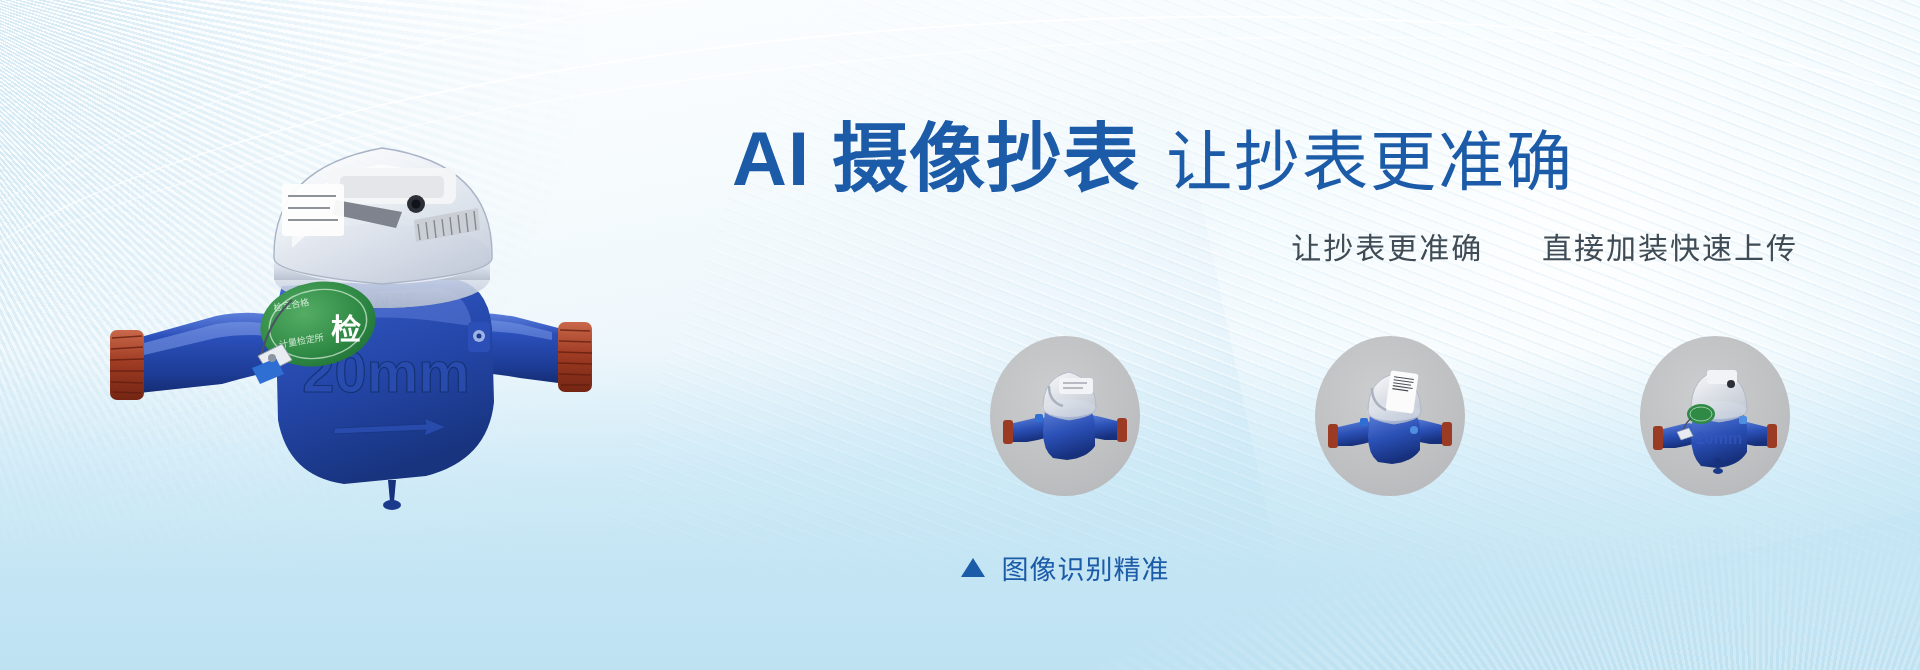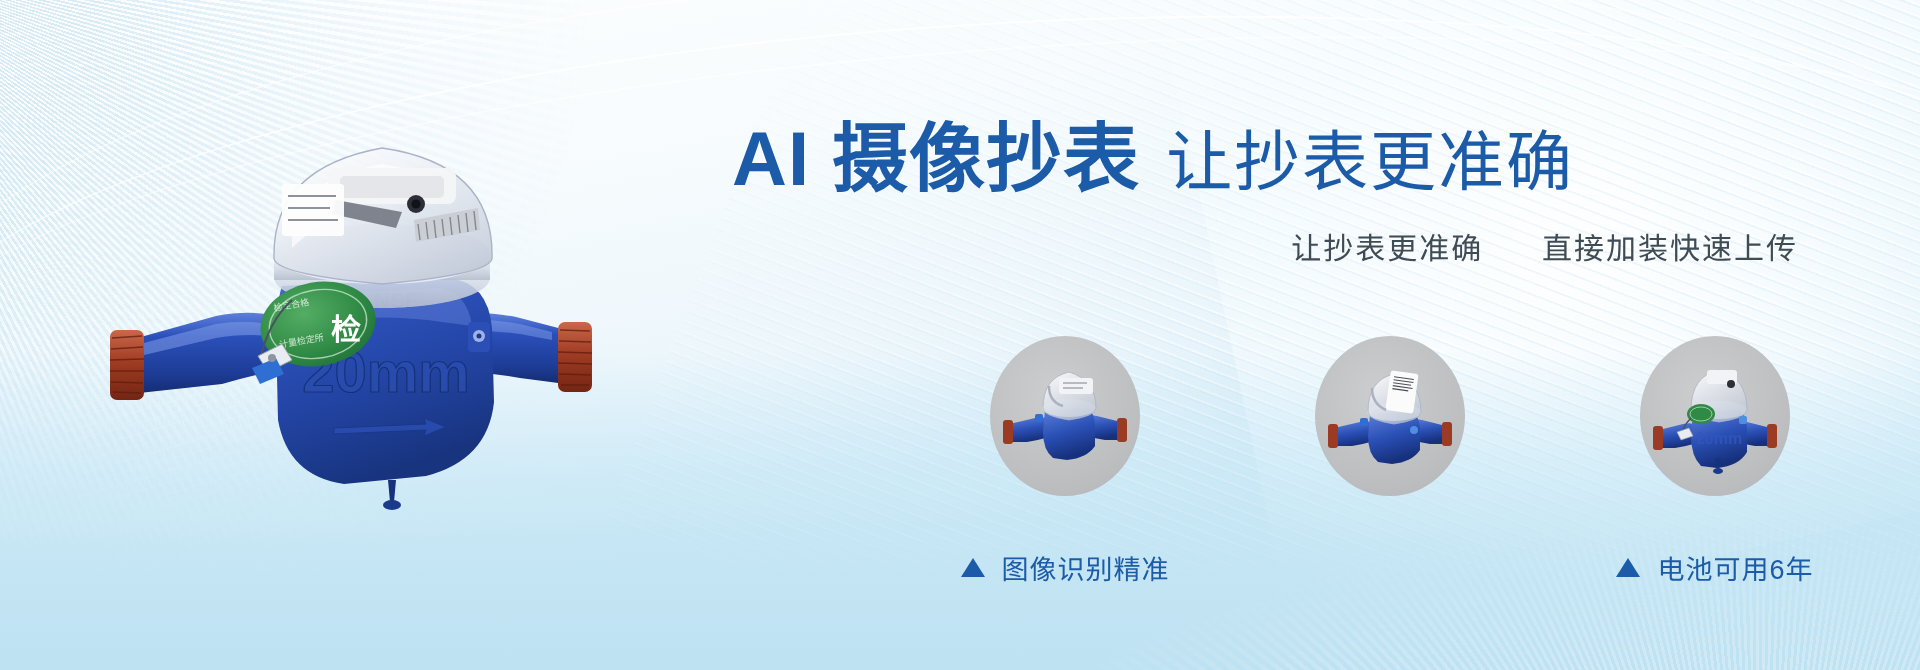--- a/index.html
+++ b/index.html
@@ -496,20 +496,16 @@
           <path d="M40 58 Q40 24 68 18 Q96 26 96 58 Q96 66 68 70 Q40 66 40 58 Z" fill="url(#t3d)" stroke="#a9b2c3" stroke-width="0.8"></path>
           <rect x="56" y="18" width="30" height="14" rx="3" fill="#f2f3f6"></rect>
           <circle cx="80" cy="32" r="4" fill="#2c2f36"></circle>
           <ellipse cx="50" cy="62" rx="14" ry="10" fill="#2f8a45"></ellipse>
           <ellipse cx="50" cy="62" rx="11" ry="7" fill="none" stroke="#d9f0dc" stroke-width="0.8" opacity="0.8"></ellipse>
           <path d="M40 66 Q32 74 30 84" stroke="#4a5260" stroke-width="1.4" fill="none"></path>
           <path d="M26 80 L38 76 L42 84 L30 88 Z" fill="#e9ecf1" stroke="#9aa2ae" stroke-width="0.7"></path>
           <rect x="88" y="64" width="8" height="8" rx="2" fill="#4f8ee0"></rect>
         </svg>
       </div>
-      <div class="feature-caption">
-        <span class="caption-tri"></span>
-        <span>电池可用6年</span>
-      </div>
     </div>
 
   </div>
 </div>
 
 </body></html>

